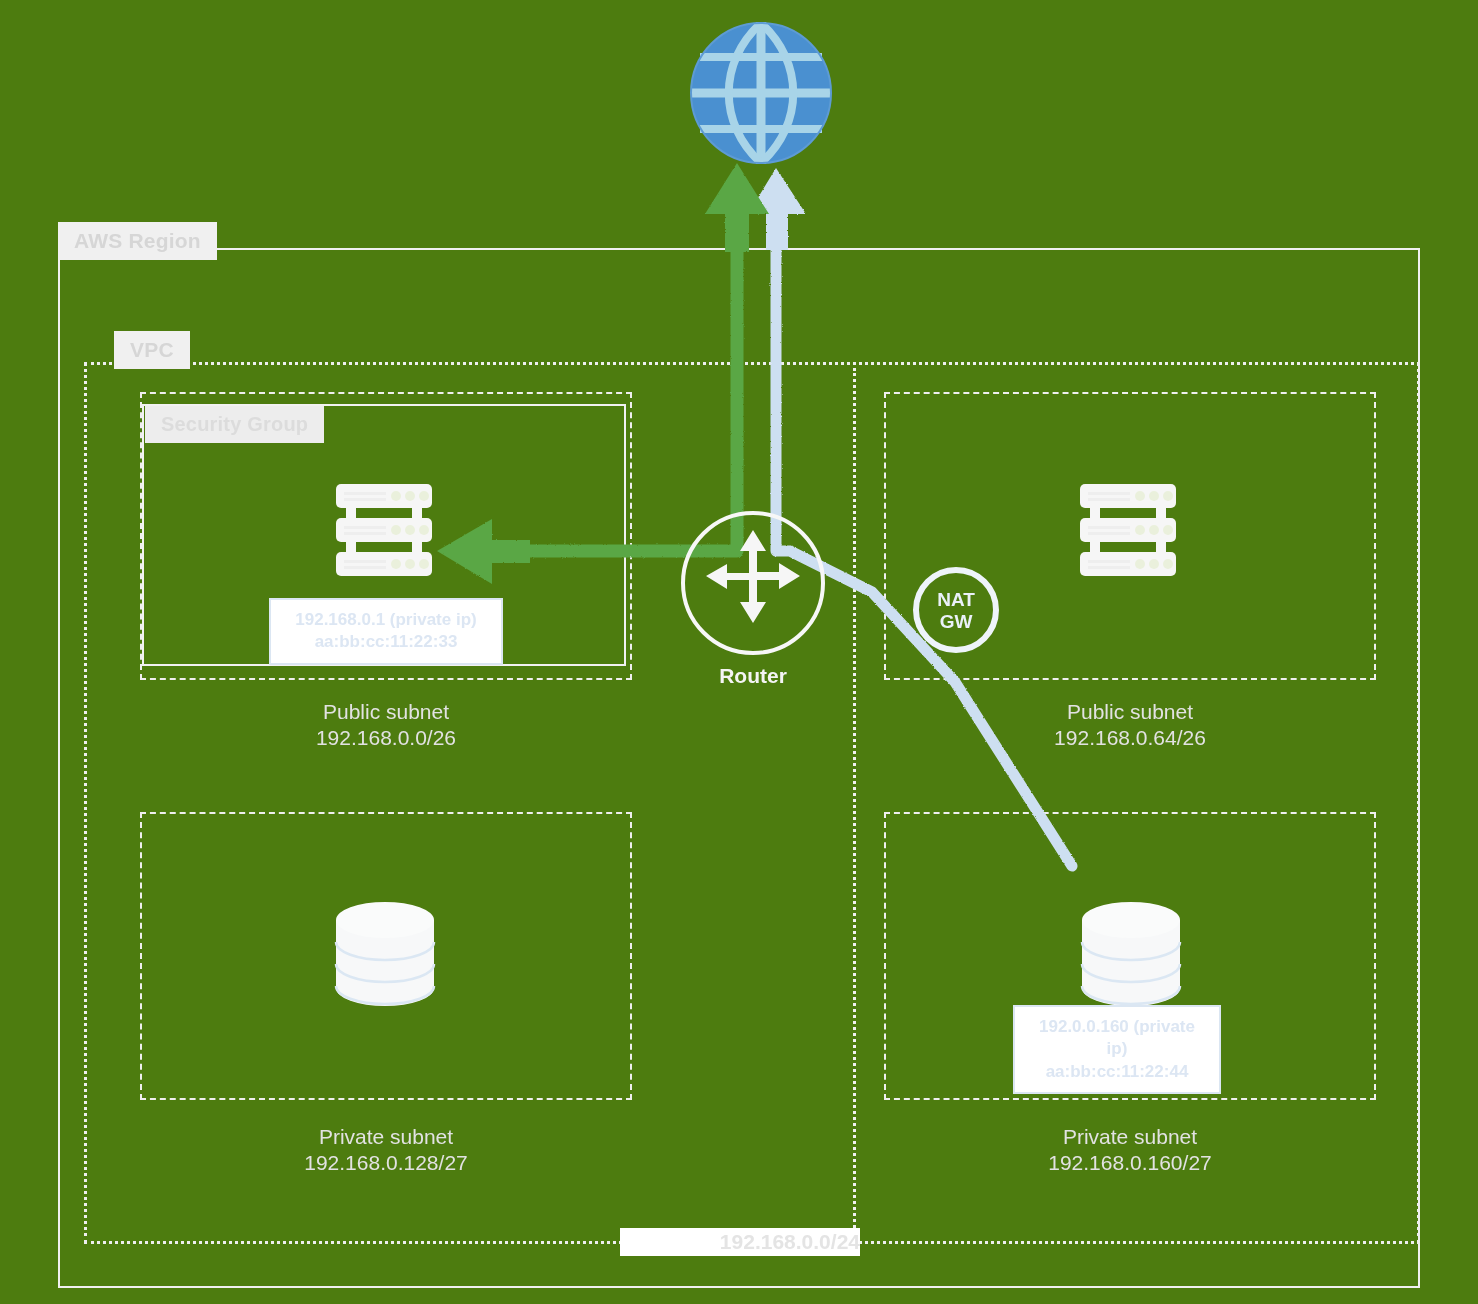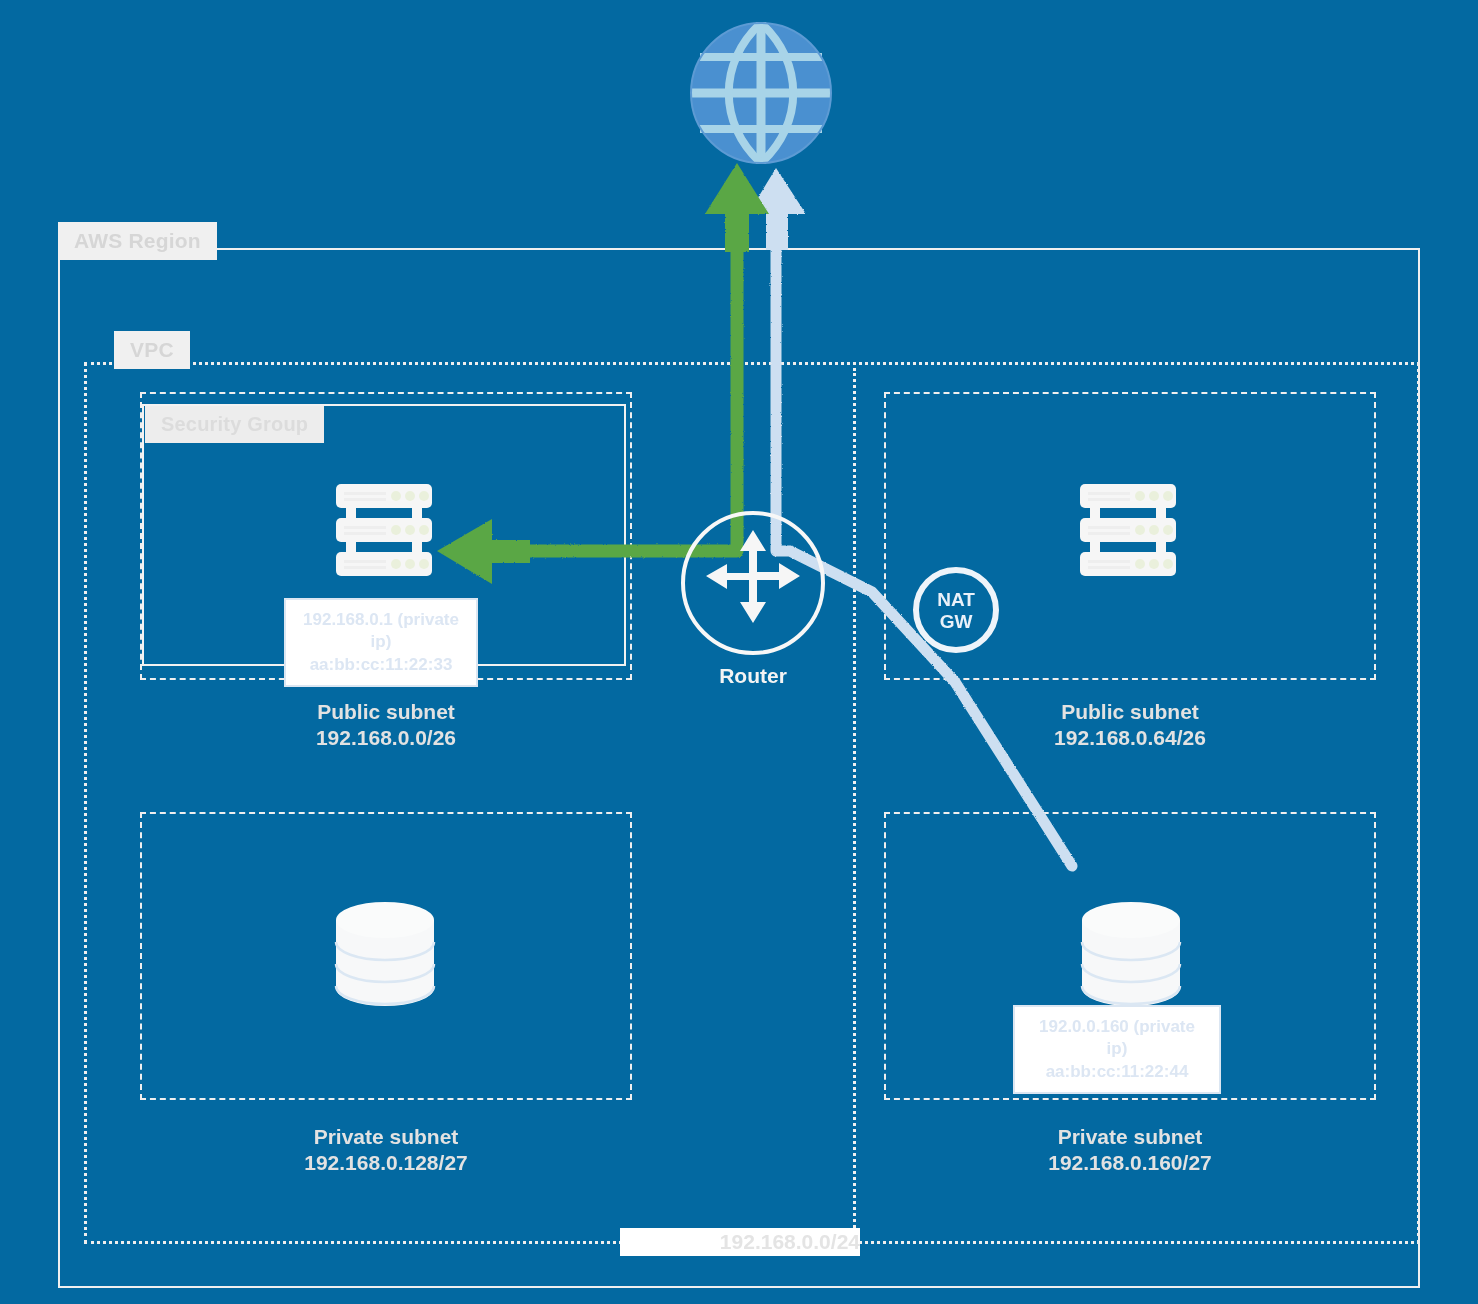--- a/index.html
+++ b/index.html
@@ -7,21 +7,21 @@
     padding: 0;
     background: #ffffff;
   }
   body {
     font-family: "Liberation Sans", sans-serif;
   }
   #stage {
     position: relative;
     width: 1478px;
     height: 1304px;
-    background: #0369a1;
+    background: #4d7c0f;
     overflow: hidden;
   }
 
   
   .region-box {
     position: absolute;
     left: 58px;  top: 248px;
     width: 1362px; height: 1040px;
     border: 2px solid #f0f0f0;
     box-sizing: border-box;
@@ -76,21 +76,21 @@
   .badge-vpc    { left: 84px;  top: 331px; margin-left: 30px; }
   .badge-sg     { left: 145px; top: 406px; background: #ededed; color: #dcdcdc; font-size: 20px; }
 
   
   .subnet-caption {
     position: absolute;
     width: 492px;
     text-align: center;
     color: #e2e2e2;
     font-size: 21px;
-    font-weight: 700;
+    font-weight: 400;
     line-height: 1.22;
     white-space: pre-line;
   }
   .cap-pub-left   { left: 140px; top: 699px; }
   .cap-pub-right  { left: 884px; top: 699px; }
   .cap-priv-left  { left: 140px; top: 1124px; }
   .cap-priv-right { left: 884px; top: 1124px; }
 
   
   .az-caption {
@@ -124,21 +124,21 @@
     box-sizing: border-box;
     background: #ffffff;
     color: #dce6f3;
     font-size: 17px;
     font-weight: 700;
     text-align: center;
     line-height: 1.32;
     padding: 9px 14px;
     white-space: pre-line;
   }
-  .ip-left  { left: 284px;  top: 598px;  width: 194px; }
+  .ip-left  { left: 269px;  top: 598px;  width: 234px; }
   .ip-right { left: 1013px; top: 1005px; width: 208px; }
 
   
   #overlay {
     position: absolute;
     left: 0; top: 0;
     width: 1478px; height: 1304px;
     pointer-events: none;
   }
 

